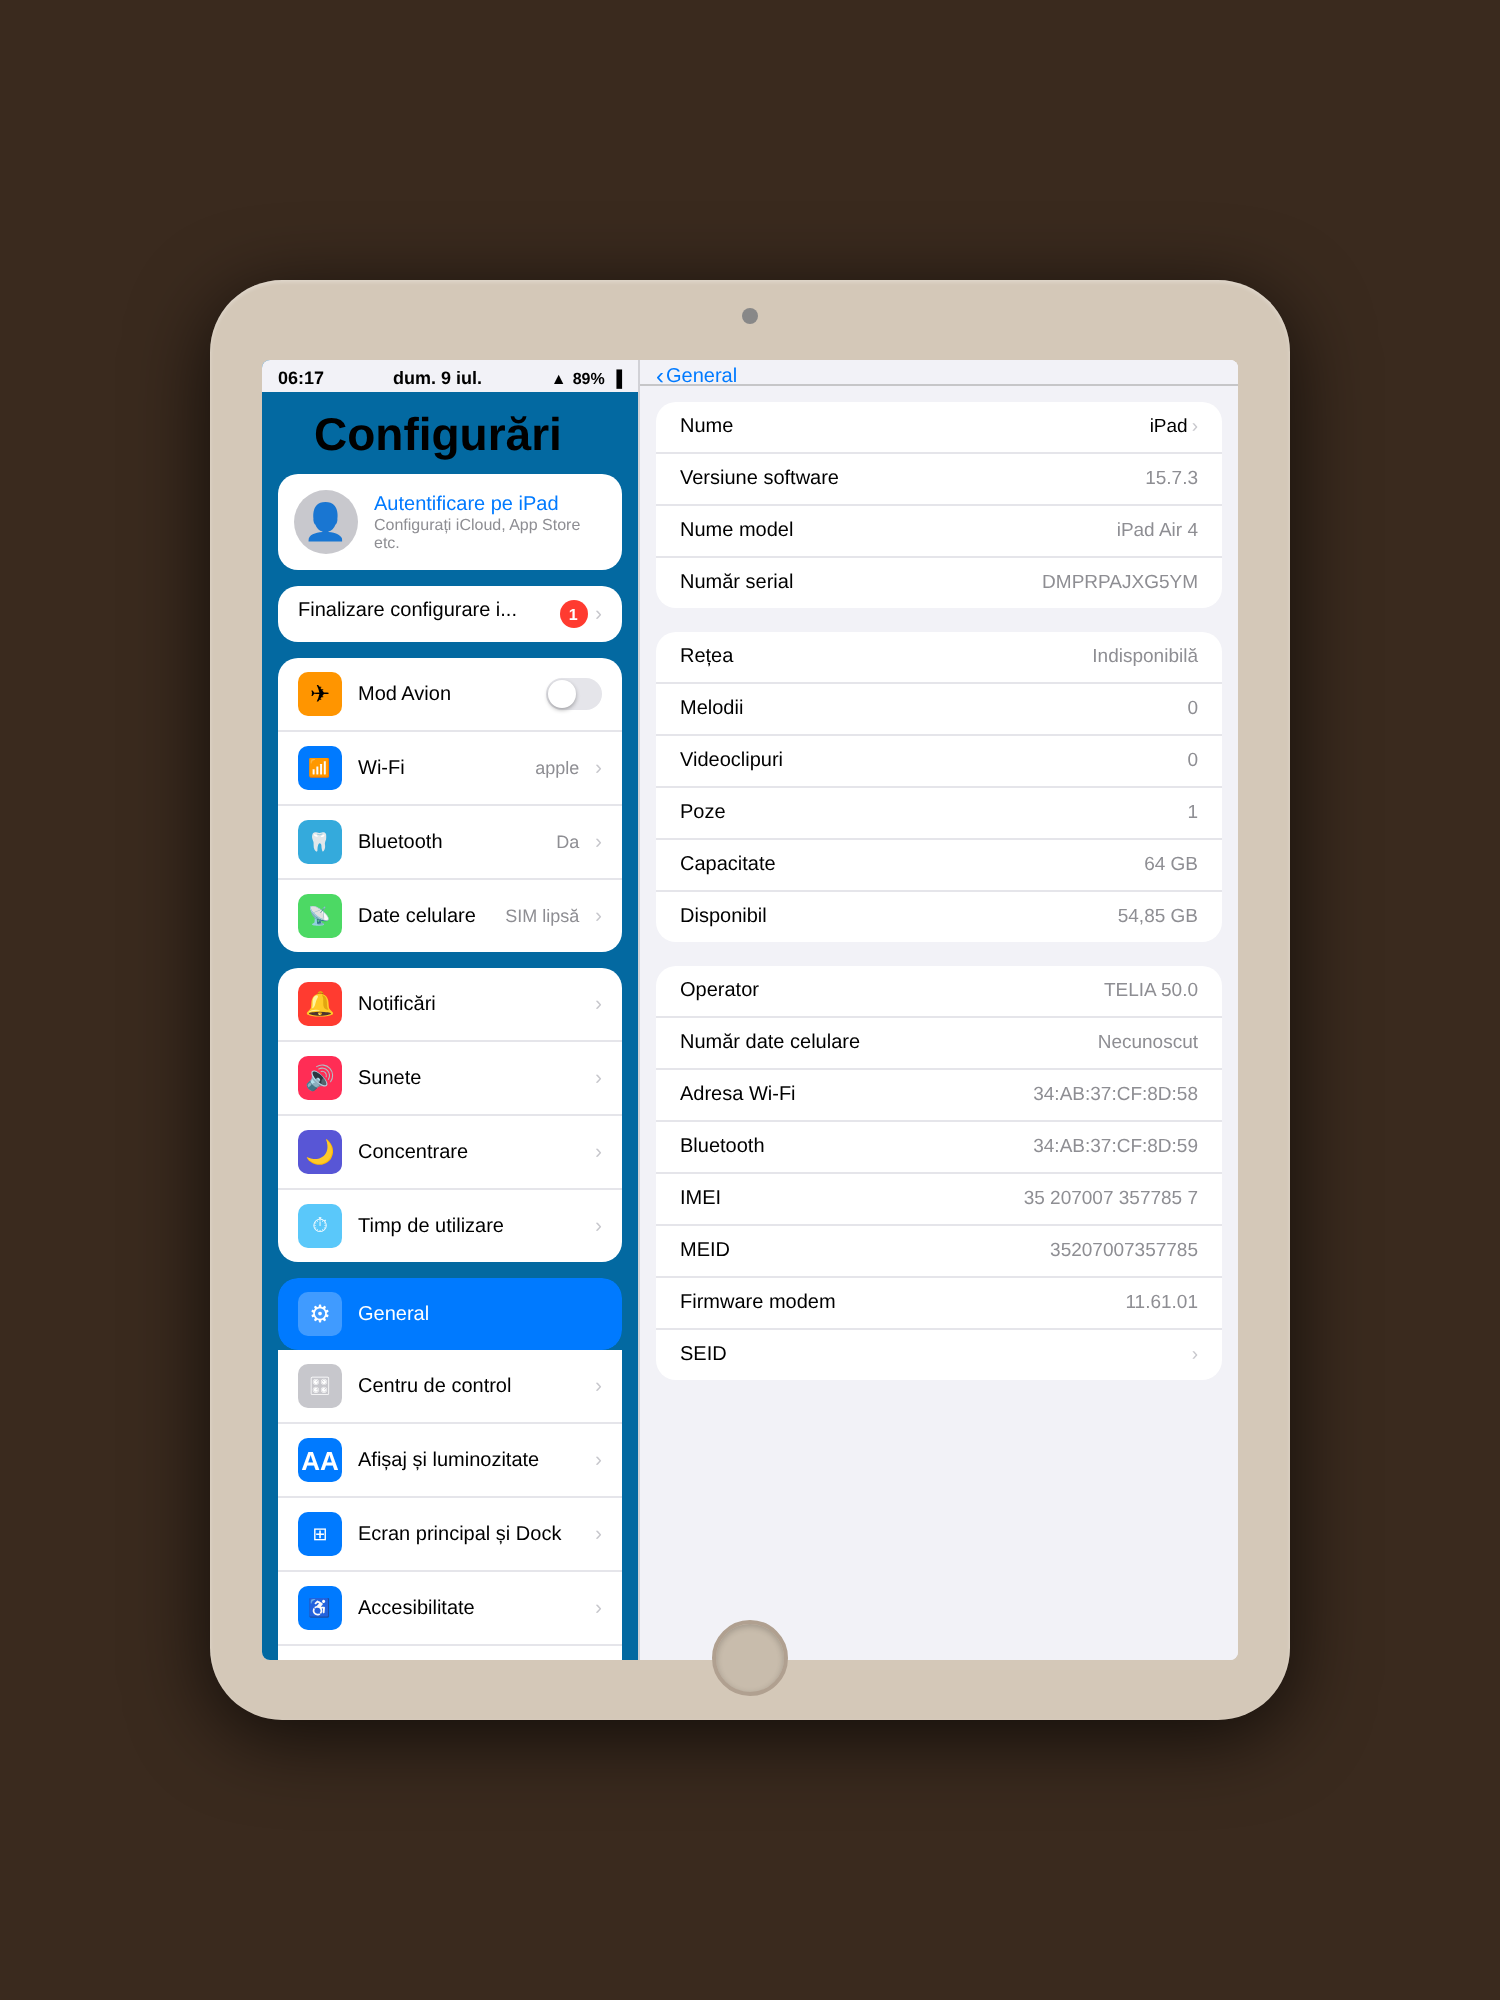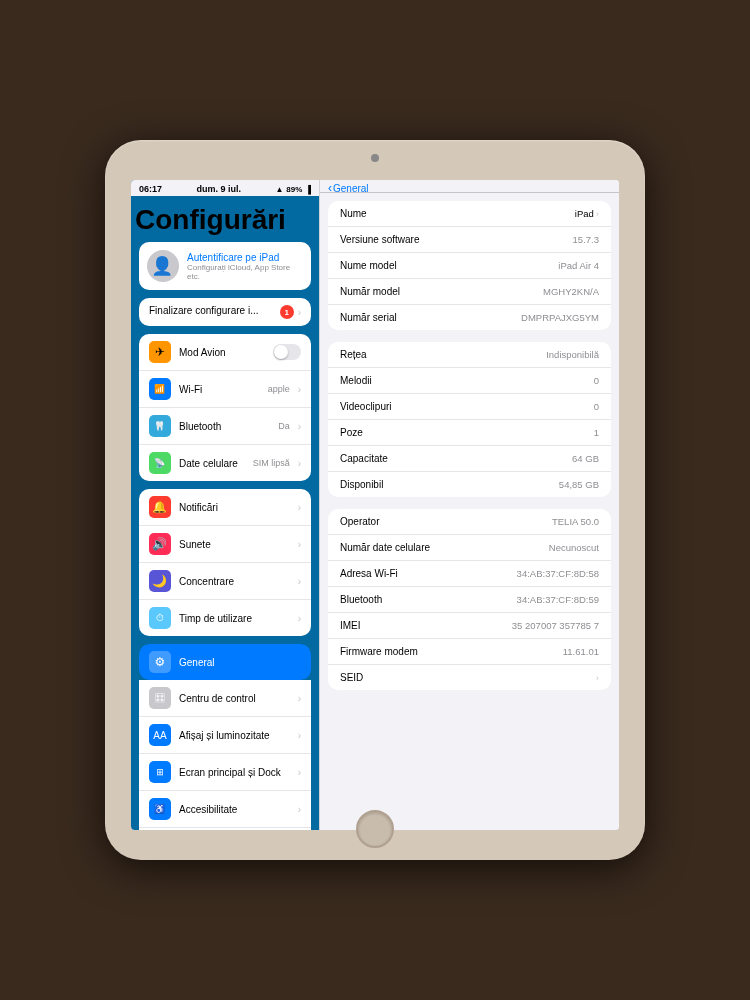--- a/index.html
+++ b/index.html
@@ -77,24 +77,24 @@
       color: #000;
       font-weight: 600;
     }
     .status-icons {
       display: flex;
       align-items: center;
       gap: 3px;
       font-size: 8px;
     }
     .page-title-left {
-      font-size: 28px;
+      font-size: 23px;
       font-weight: 700;
       color: #000;
-      padding: 8px 12px 6px 4px;
+      padding: 8px 12px 6px 26px;
     }
     .profile-section {
       display: flex;
       align-items: center;
       background: #fff;
       margin: 0 8px 8px 8px;
       border-radius: 10px;
       padding: 8px;
       gap: 8px;
     }
@@ -375,21 +375,21 @@
           </div>
         </div>
 
         <div class="settings-group" style="margin-top: 0; border-top-left-radius:0; border-top-right-radius:0;">
           <div class="settings-item">
             <div class="item-icon icon-gray2" style="color:#fff; font-size:9px;">🎛</div>
             <span class="item-label">Centru de control</span>
             <span class="chevron">›</span>
           </div>
           <div class="settings-item">
-            <div class="item-icon icon-blue2" style="color:#fff; font-size:10px; font-weight:400;">AA</div>
+            <div class="item-icon icon-blue2" style="color:#fff; font-size:13px; font-weight:700;">AA</div>
             <span class="item-label">Afișaj și luminozitate</span>
             <span class="chevron">›</span>
           </div>
           <div class="settings-item">
             <div class="item-icon icon-blue" style="color:#fff; font-size:9px;">⊞</div>
             <span class="item-label">Ecran principal și Dock</span>
             <span class="chevron">›</span>
           </div>
           <div class="settings-item">
             <div class="item-icon icon-blue" style="color:#fff; font-size:9px;">♿</div>
@@ -421,24 +421,20 @@
           </div>
           <div class="info-row">
             <span class="info-label">Versiune software</span>
             <span class="info-value">15.7.3</span>
           </div>
           <div class="info-row">
             <span class="info-label">Nume model</span>
             <span class="info-value">iPad Air 4</span>
           </div>
           <div class="info-row">
-            <span class="info-label">Număr model</span>
-            <span class="info-value">MGHY2KN/A</span>
-          </div>
-          <div class="info-row">
             <span class="info-label">Număr serial</span>
             <span class="info-value">DMPRPAJXG5YM</span>
           </div>
         </div>
 
         <div class="info-group">
           <div class="info-row">
             <span class="info-label">Rețea</span>
             <span class="info-value">Indisponibilă</span>
           </div>
@@ -479,20 +475,24 @@
           </div>
           <div class="info-row">
             <span class="info-label">Bluetooth</span>
             <span class="info-value">34:AB:37:CF:8D:59</span>
           </div>
           <div class="info-row">
             <span class="info-label">IMEI</span>
             <span class="info-value">35 207007 357785 7</span>
           </div>
           <div class="info-row">
+            <span class="info-label">MEID</span>
+            <span class="info-value">35207007357785</span>
+          </div>
+          <div class="info-row">
             <span class="info-label">Firmware modem</span>
             <span class="info-value">11.61.01</span>
           </div>
           <div class="info-row">
             <span class="info-label">SEID</span>
             <span class="info-value" style="color:#c7c7cc;">›</span>
           </div>
         </div>
       </div>
     </div>

